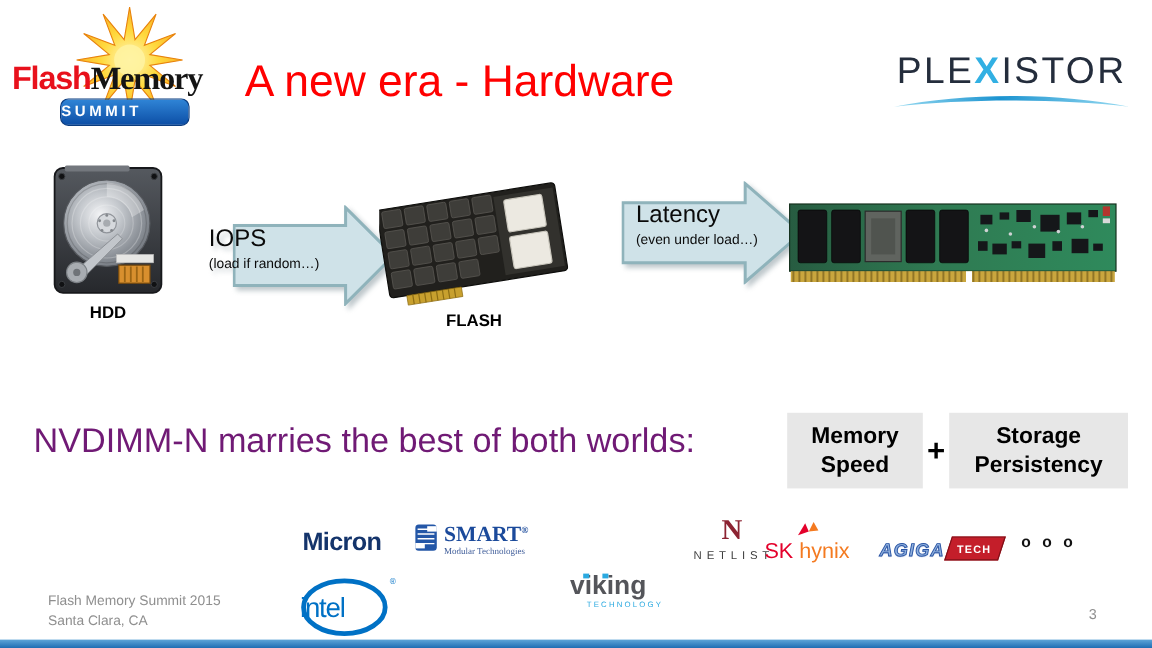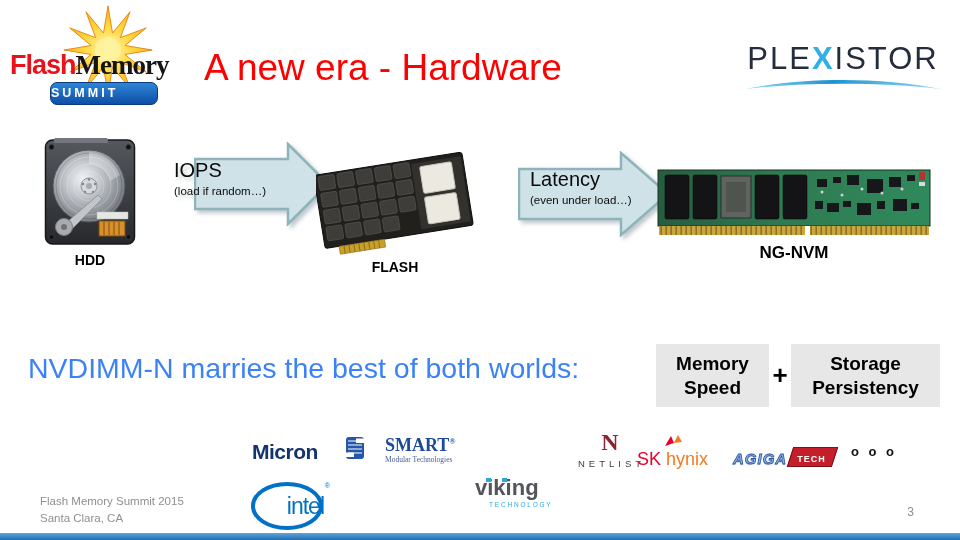--- a/index.html
+++ b/index.html
@@ -20,41 +20,41 @@
   .plex{left:743px;top:42px;width:200px;text-align:center;}
   .plex-row{font-size:31px;letter-spacing:2px;color:#242d3c;white-space:nowrap;line-height:1.1;}
   .plex-x{color:#32b0e3;font-weight:600;}
   .plex-swoosh{width:200px;height:16px;display:block;}
 
   
   .hdd-img{left:44px;top:137px;width:92px;height:110px;}
   .flow-label{font-weight:bold;font-size:14px;text-align:center;color:#000;}
   .hdd-label{left:44px;top:252px;width:92px;}
   .arrow{filter:drop-shadow(3px 3px 2px rgba(110,130,140,.45));}
-  .arrow1{left:162px;top:142px;width:136px;height:84px;padding-left:32px;}
+  .arrow1{left:162px;top:171px;width:136px;height:84px;padding-left:32px;}
   .arrow2{left:497px;top:151px;width:152px;height:86px;margin-left:21px;}
   .arrow svg{width:100%;height:100%;display:block;}
   .a-title{position:absolute;left:12px;top:17px;font-size:20px;color:#0a0a0a;}
   .a-sub{position:absolute;left:12px;top:43px;font-size:11.5px;color:#0a0a0a;white-space:nowrap;}
   .flash-img{left:316px;top:133px;width:158px;height:128px;}
   .flash-label{left:316px;top:259px;width:158px;}
   .ngnvm-img{left:657px;top:167px;width:274px;height:70px;}
   .ngnvm-label{left:657px;top:243px;width:274px;font-size:17px;}
 
   
-  .stmt-text{left:28px;top:352px;font-size:28.5px;color:#3b82f6;white-space:nowrap;}
+  .stmt-text{left:28px;top:352px;font-size:28.5px;color:#701a75;white-space:nowrap;}
   .gray-box{background:#e7e7e7;display:flex;flex-direction:column;justify-content:center;
             text-align:center;font-weight:800;font-size:19px;line-height:1.25;color:#000;}
   .box-mem{left:656px;top:344px;width:113px;height:63px;}
   .box-sto{left:791px;top:344px;width:149px;height:63px;}
   .plus{left:769px;top:360px;width:22px;text-align:center;font-size:26px;font-weight:800;color:#000;}
 
   
   .v-micron{left:252px;top:440px;font-size:21px;font-weight:800;color:#14346b;letter-spacing:-0.5px;}
-  .v-smart{left:346px;top:436px;display:flex;gap:19px;align-items:flex-start;}
+  .v-smart{left:346px;top:436px;display:flex;gap:4px;align-items:flex-start;}
   .smart-name{font-family:"Liberation Serif",serif;font-weight:700;font-size:18px;color:#1b4a9b;line-height:1;}
   .smart-reg{font-size:8px;vertical-align:super;color:#1b4a9b;}
   .smart-sub{font-size:7.5px;color:#44619c;font-family:"Liberation Serif",serif;margin-top:1px;}
   .v-viking{left:475px;top:438px;width:70px;margin-top:39px;}
   .viking-name{font-size:22px;font-weight:800;color:#54555a;letter-spacing:0;line-height:1;}
   .vk-bar{position:absolute;width:5px;height:4px;background:#2aa9e0;top:1px;}
   .viking-sub{font-size:6.5px;color:#2aa9e0;letter-spacing:1.8px;margin:2px 0 0 14px;}
   .v-netlist{left:578px;top:430px;width:64px;text-align:center;}
   .netlist-glyph{font-family:"Liberation Serif",serif;font-size:24px;font-weight:700;color:#8c2332;line-height:1;}
   .netlist-name{font-size:9.5px;letter-spacing:4px;color:#3f3f3f;margin-top:4px;}
@@ -65,21 +65,21 @@
   .sk-orange{color:#f47a20;}
   .v-agiga{left:733px;top:447px;display:flex;align-items:flex-end;}
   .agiga-name{font-size:15px;font-weight:800;font-style:italic;letter-spacing:1px;color:#8fb0dd;
       -webkit-text-stroke:0.8px #2b55a4;text-shadow:0 1px 1px #b9c9e6;}
   .agiga-tech{display:inline-block;background:#c41e2a;border:1px solid #7e1018;transform:skewX(-18deg);
       margin-left:3px;padding:0 7px;}
   .agiga-tech span{display:inline-block;transform:skewX(18deg);color:#fff;font-weight:800;
       font-size:9px;letter-spacing:1px;line-height:13px;}
   .v-more{left:851px;top:444px;font-size:13px;font-weight:800;letter-spacing:3px;color:#111;}
   .v-intel{left:250px;top:480px;width:78px;height:52px;}
-  .intel-text{position:absolute;left:0;top:13px;width:74px;text-align:right;font-size:23px;
+  .intel-text{position:absolute;left:0;top:13px;width:74px;text-align:left;font-size:23px;
       color:#0071c5;letter-spacing:-1px;font-weight:500;}
   .intel-reg{position:absolute;right:-2px;top:2px;font-size:7px;color:#0071c5;}
 
   
   .f-text{left:40px;top:493px;font-size:11.5px;color:#8f8f8f;line-height:1.45;}
   .f-page{left:880px;top:505px;width:34px;text-align:right;font-size:12px;color:#8f8f8f;}
   .bottom-bar{left:0;bottom:0;width:960px;height:7px;
       background:linear-gradient(#5fa5d8,#1f6db3);}
 </style>
 </head>
@@ -254,21 +254,20 @@
         <circle cx="185" cy="28" r="1.5"></circle>
         <circle cx="205" cy="22" r="1.5"></circle>
       <circle cx="225" cy="26" r="1.5"></circle>
         <circle cx="245" cy="22" r="1.5"></circle>
     </g>
     <rect x="262" y="5" width="6" height="8" fill="#b3362d"></rect>
     <rect x="262" y="15" width="6" height="4" fill="#d9d9d9"></rect>
     <rect x="2" y="59" width="270" height="9" fill="url(#pins)"></rect>
     <rect x="148" y="59" width="5" height="9" fill="#ffffff"></rect>
   </svg>
-  <div class="abs flow-label ngnvm-label">NG-NVM</div>
 
   <div class="abs stmt-text">NVDIMM-N marries the best of both worlds:</div>
   <div class="abs gray-box box-mem">
     <div>Memory</div>
     <div>Speed</div>
   </div>
   <div class="abs plus">+</div>
   <div class="abs gray-box box-sto">
     <div>Storage</div>
     <div>Persistency</div>

